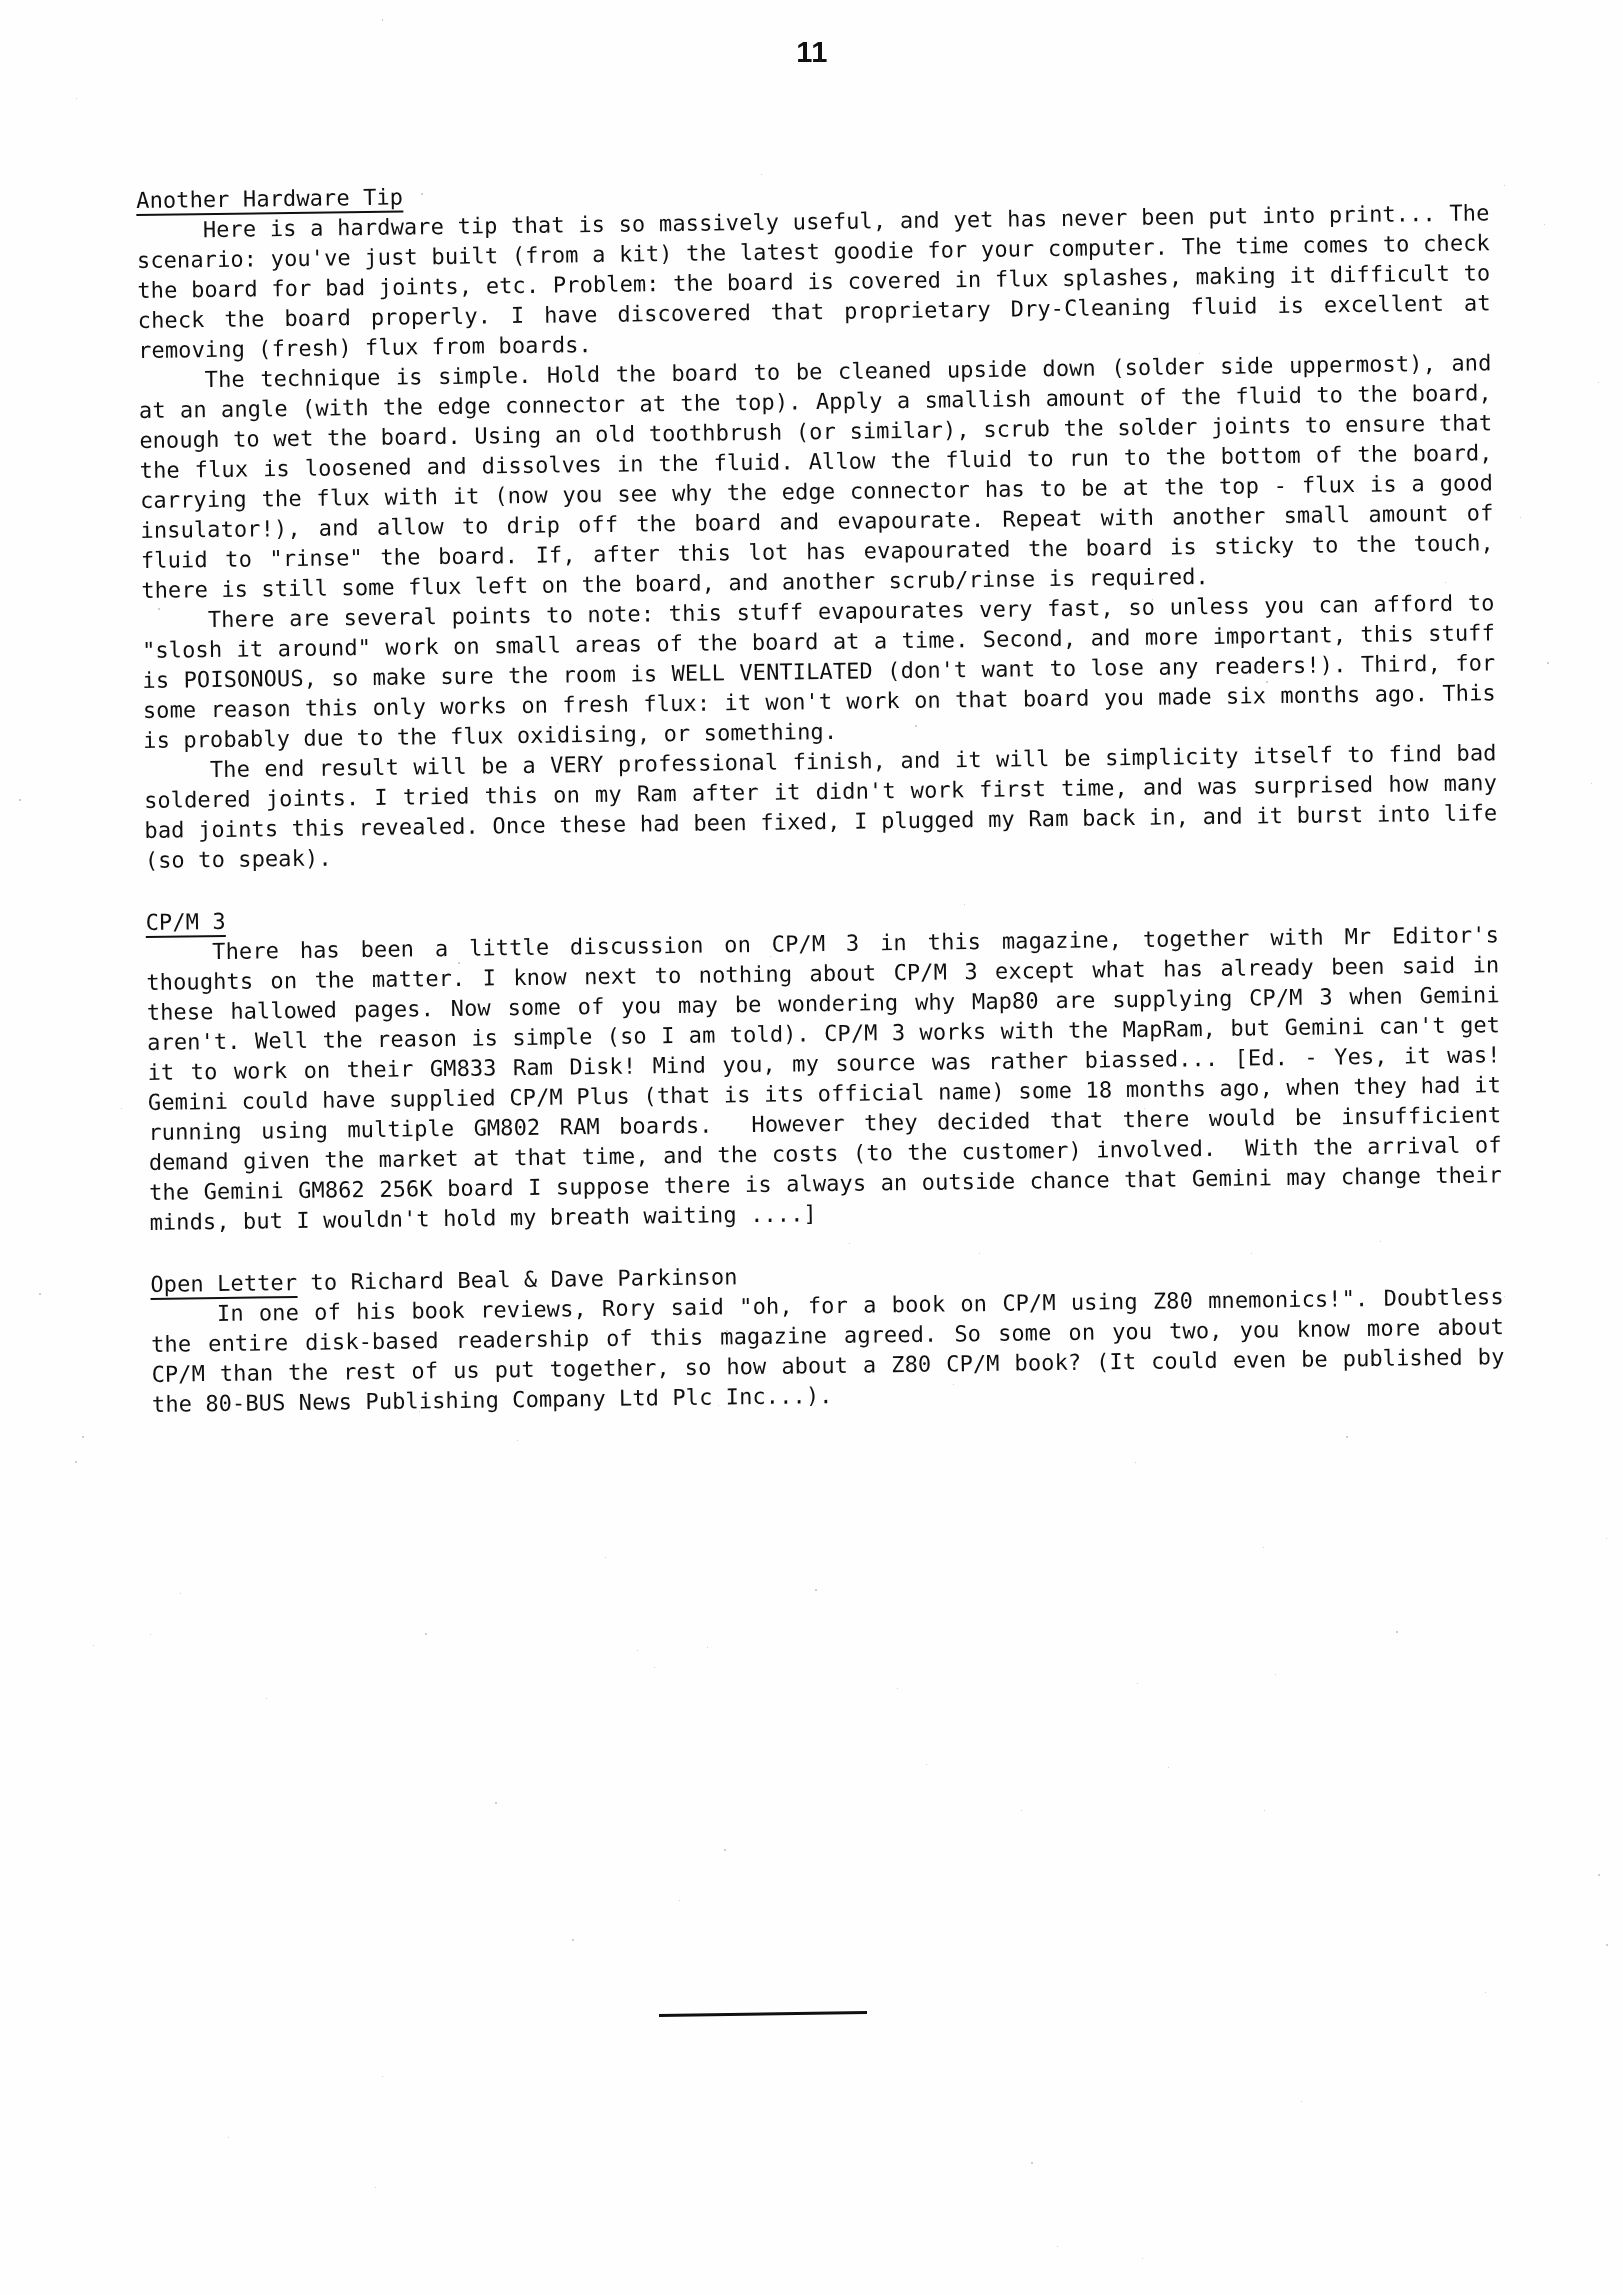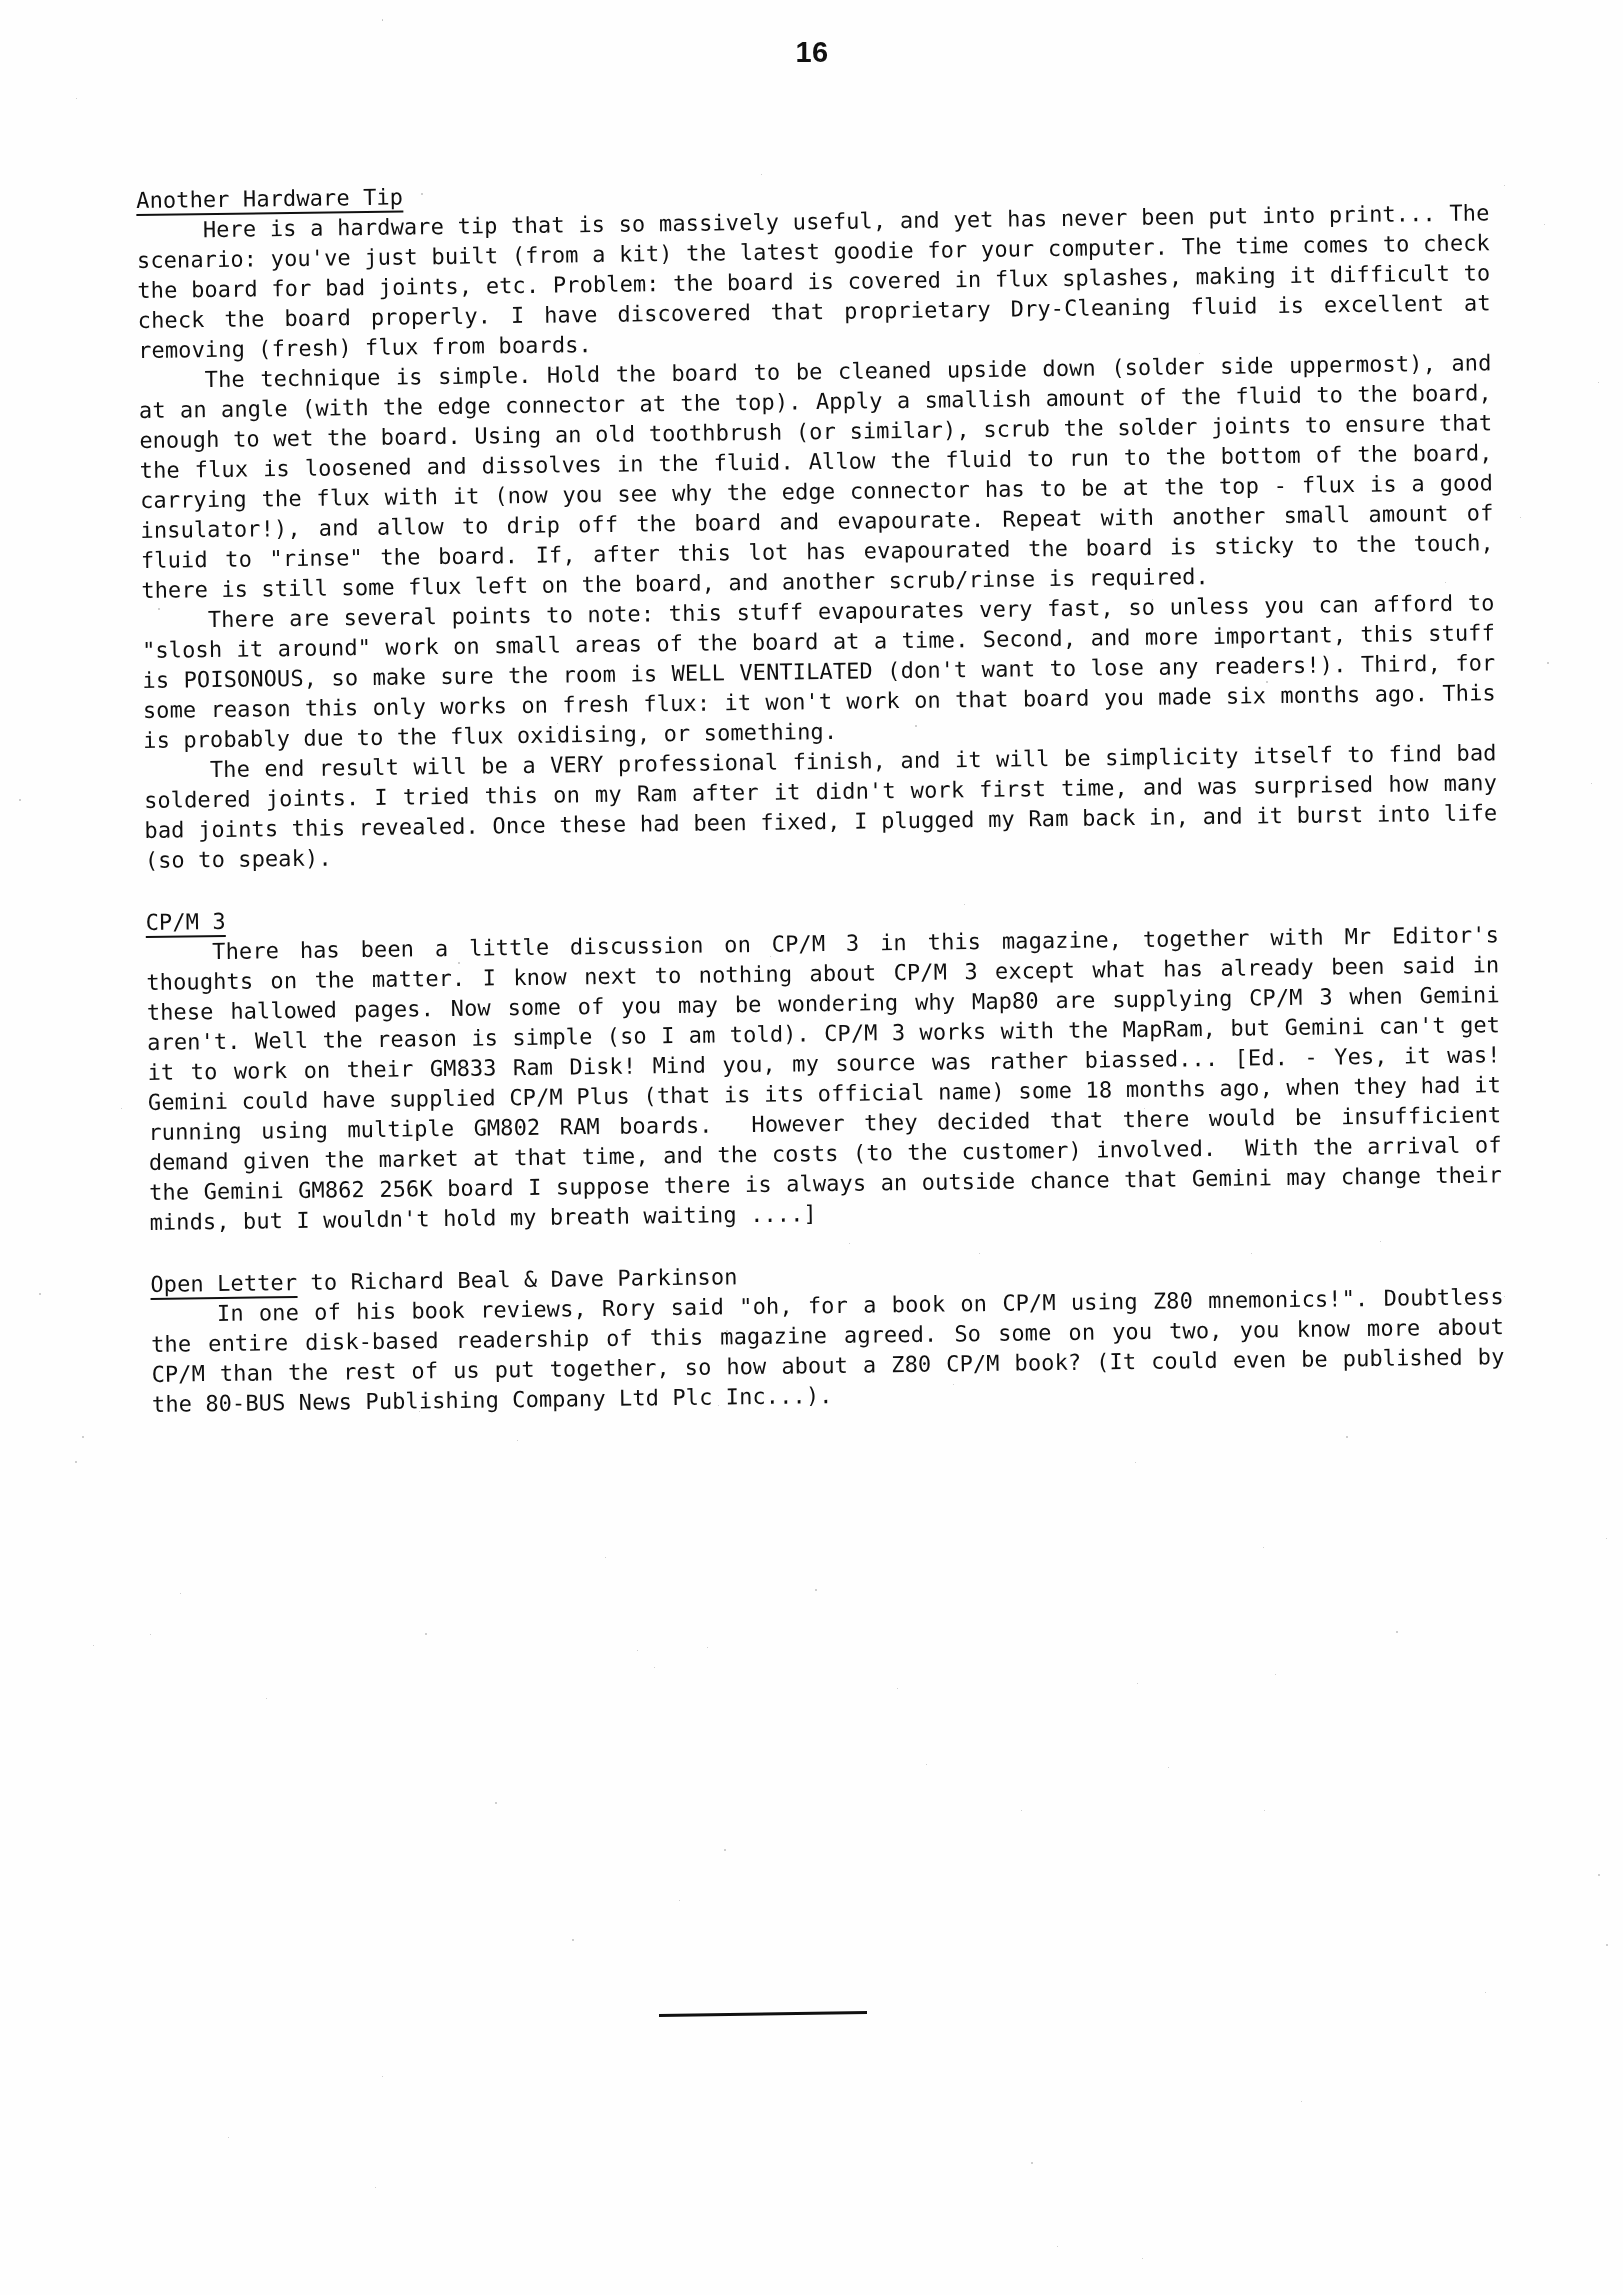--- a/index.html
+++ b/index.html
@@ -98,21 +98,21 @@
     width: 2.1px; height: 2.1px;
     background: #8a8a8a;
     border-radius: 50%;
   }
 </style>
 </head>
 <body>
 
 <div class="page">
 
-  <div class="page-number">16</div>
+  <div class="page-number">11</div>
 
   <div class="typescript">
 
     <div class="section">
       <p class="heading"><span class="u">Another Hardware Tip</span><span></span></p>
       <p class="para indent">Here is a hardware tip that is so massively useful, and yet has never been put into print... The scenario: you've just built (from a kit) the latest goodie for your computer. The time comes to check the board for bad joints, etc. Problem: the board is covered in flux splashes, making it difficult to check the board properly. I have discovered that proprietary Dry-Cleaning fluid is excellent at removing (fresh) flux from boards.</p>
       <p class="para indent">The technique is simple. Hold the board to be cleaned upside down (solder side uppermost), and at an angle (with the edge connector at the top). Apply a smallish amount of the fluid to the board, enough to wet the board. Using an old toothbrush (or similar), scrub the solder joints to ensure that the flux is loosened and dissolves in the fluid. Allow the fluid to run to the bottom of the board, carrying the flux with it (now you see why the edge connector has to be at the top - flux is a good insulator!), and allow to drip off the board and evapourate. Repeat with another small amount of fluid to "rinse" the board. If, after this lot has evapourated the board is sticky to the touch, there is still some flux left on the board, and another scrub/rinse is required.</p>
       <p class="para indent">There are several points to note: this stuff evapourates very fast, so unless you can afford to "slosh it around" work on small areas of the board at a time. Second, and more important, this stuff is POISONOUS, so make sure the room is WELL VENTILATED (don't want to lose any readers!). Third, for some reason this only works on fresh flux: it won't work on that board you made six months ago. This is probably due to the flux oxidising, or something.</p>
       <p class="para indent">The end result will be a VERY professional finish, and it will be simplicity itself to find bad soldered joints. I tried this on my Ram after it didn't work first time, and was surprised how many bad joints this revealed. Once these had been fixed, I plugged my Ram back in, and it burst into life (so to speak).</p>
     </div>

